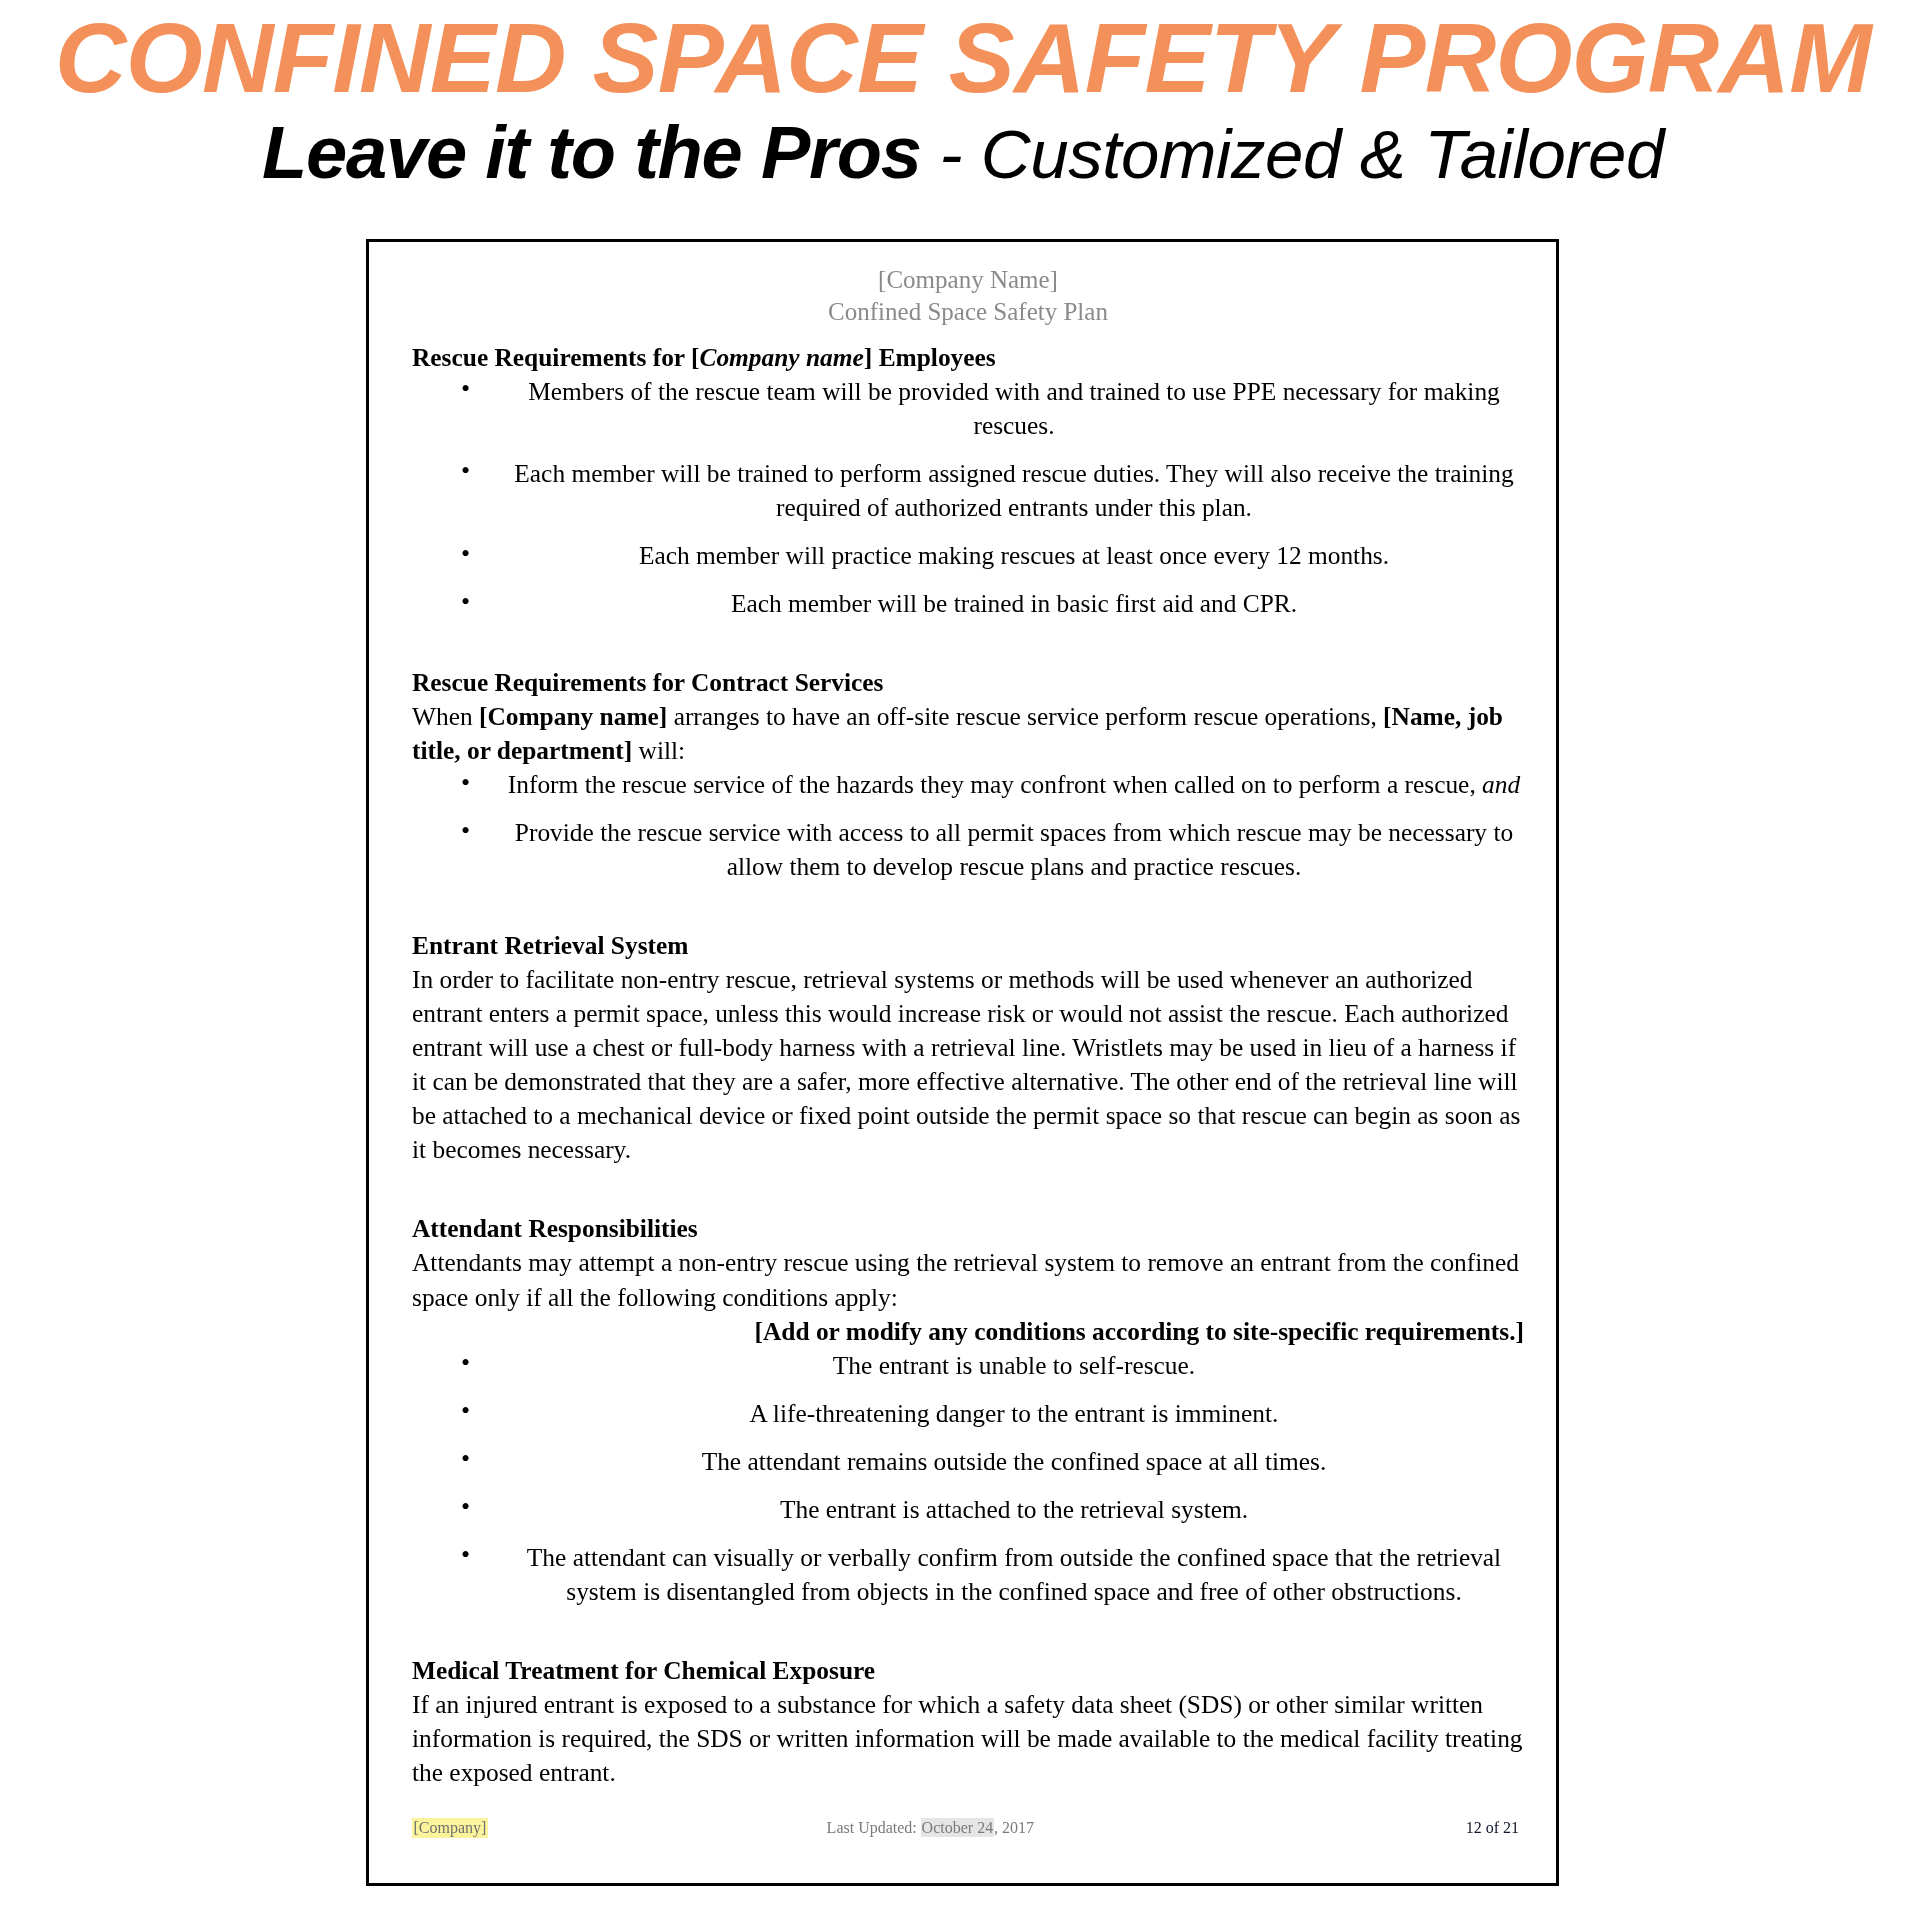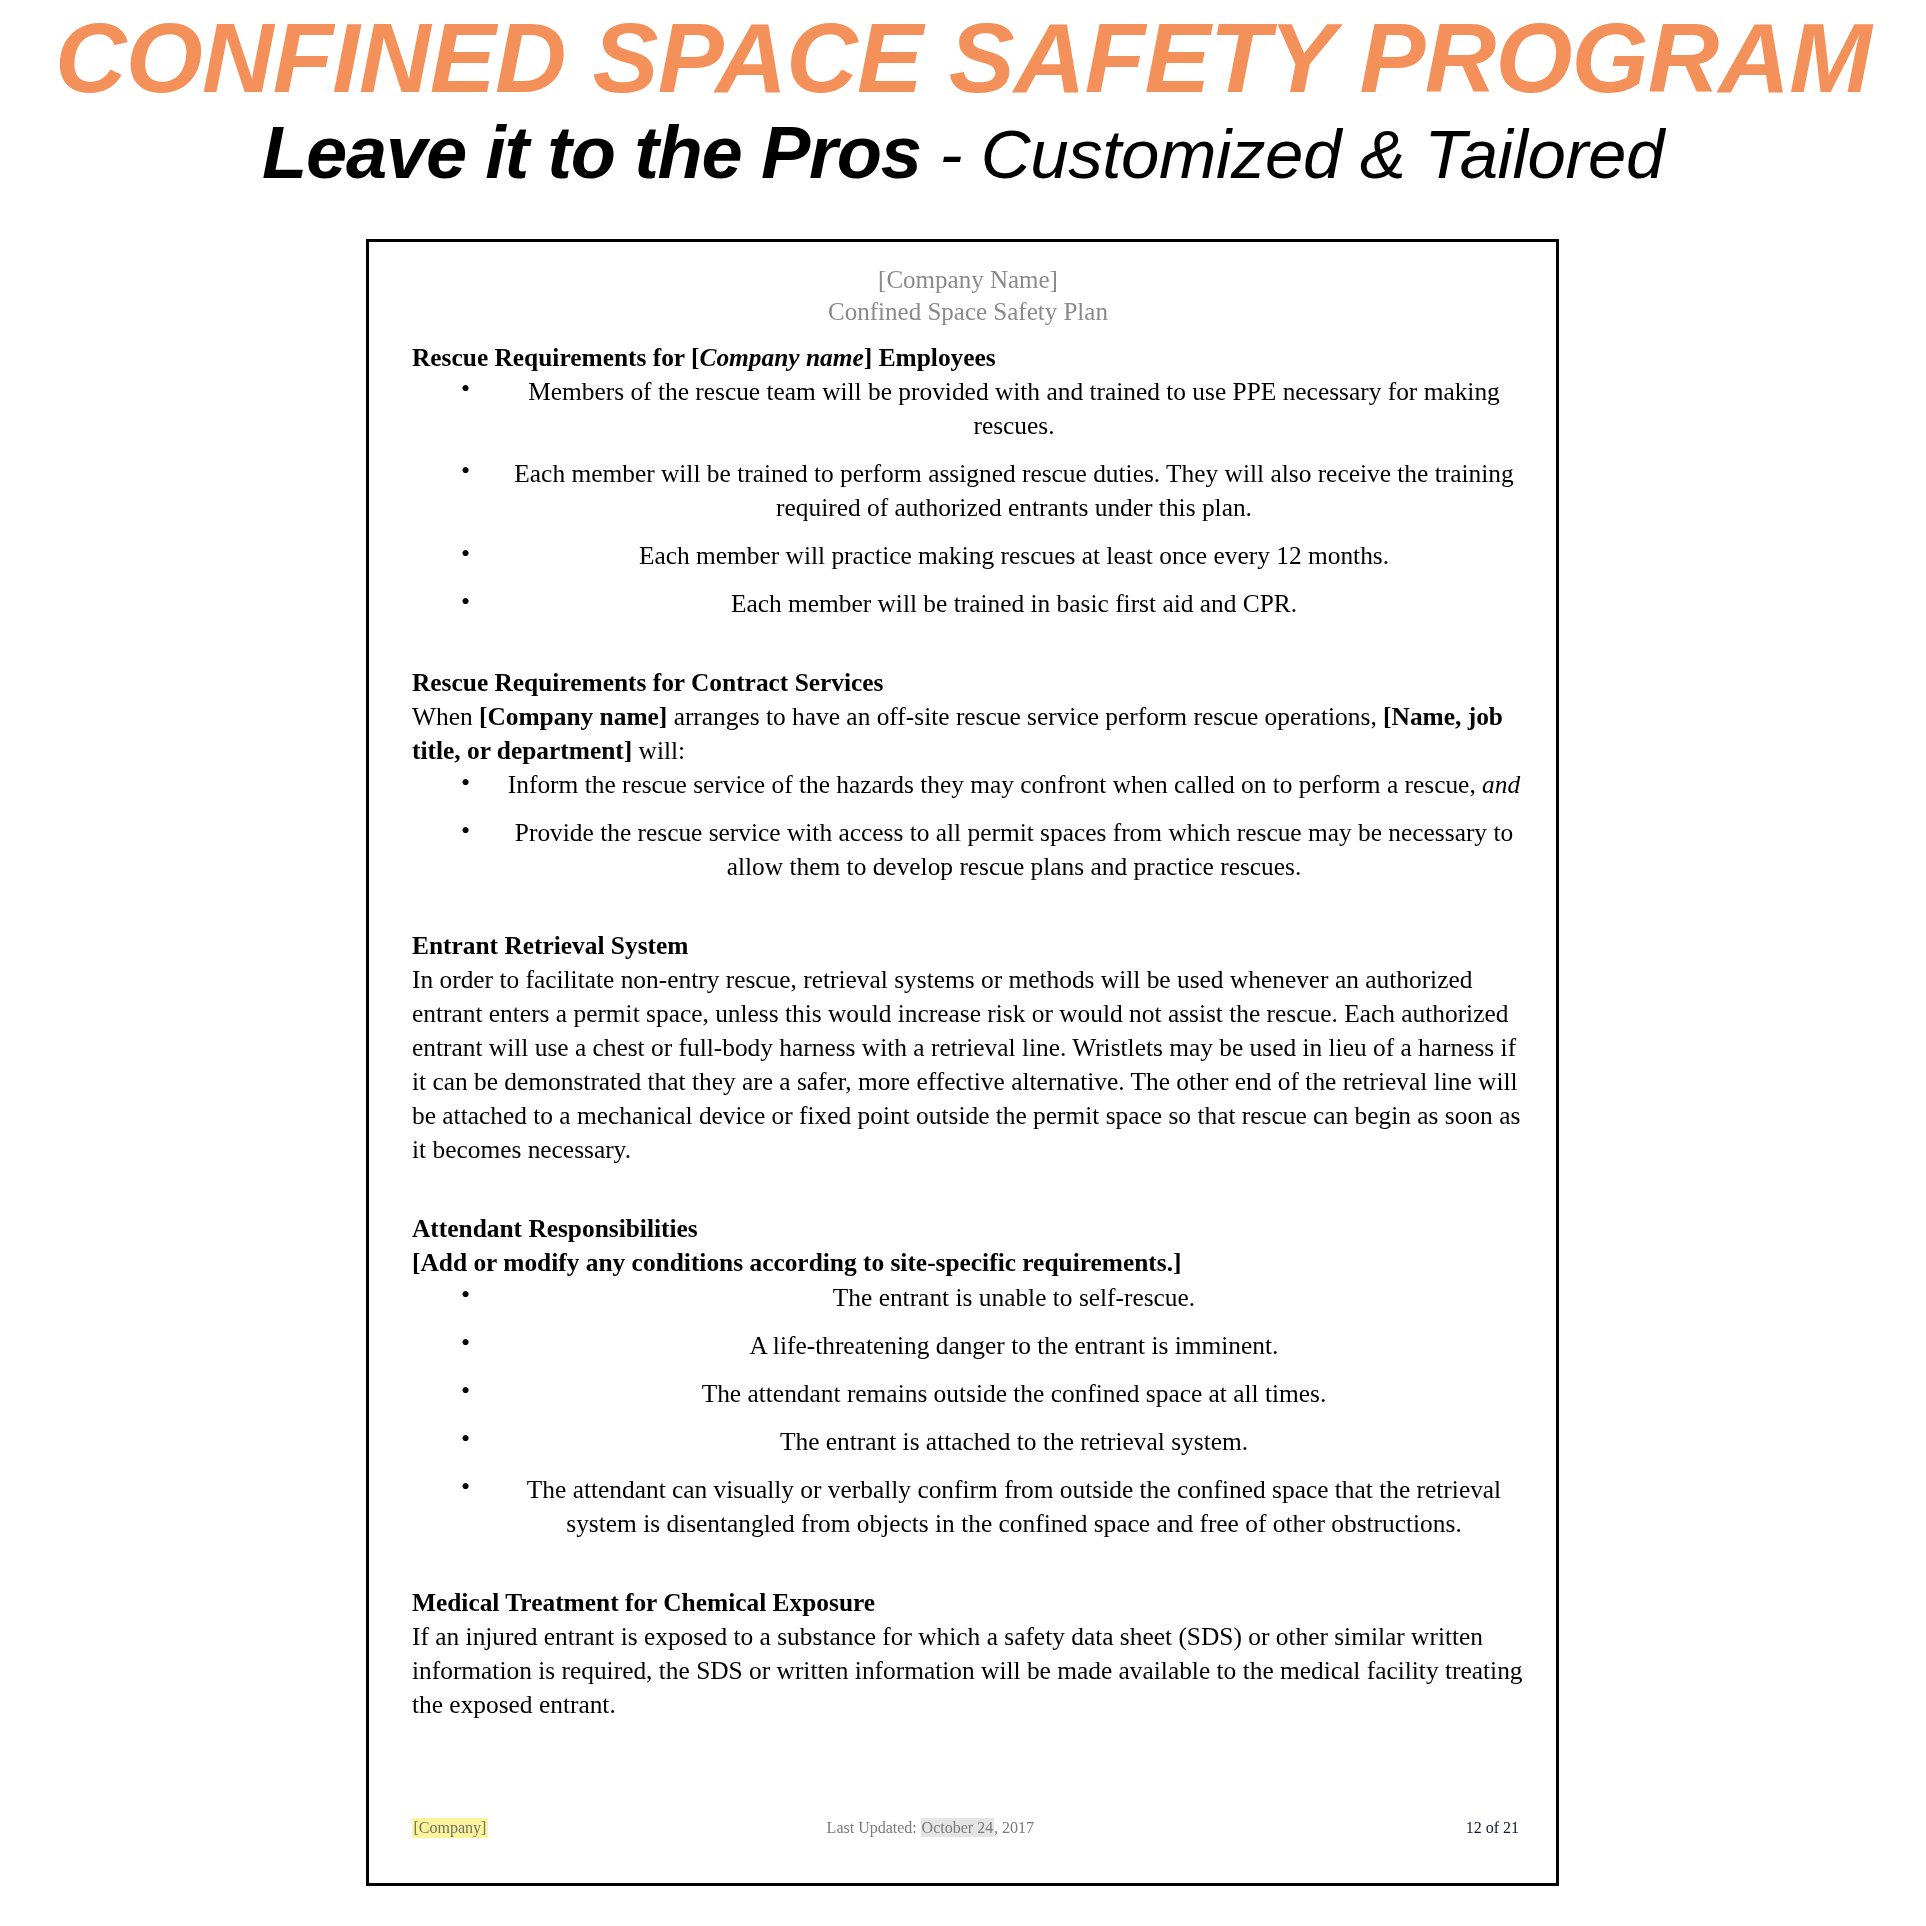--- a/index.html
+++ b/index.html
@@ -215,21 +215,22 @@
 
       <div>
         <div class="sec-heading">Entrant Retrieval System</div>
         <div class="para">In order to facilitate non-entry rescue, retrieval systems or methods will be used whenever an authorized entrant enters a permit space, unless this would increase risk or would not assist the rescue. Each authorized entrant will use a chest or full-body harness with a retrieval line. Wristlets may be used in lieu of a harness if it can be demonstrated that they are a safer, more effective alternative. The other end of the retrieval line will be attached to a mechanical device or fixed point outside the permit space so that rescue can begin as soon as it becomes necessary.</div>
       </div>
 
       <div class="spacer-xl"></div>
 
       <div>
         <div class="sec-heading">Attendant Responsibilities</div>
-        <div class="para" style="font-weight:bold;">[Add or modify any conditions according to site-specific requirements.]</div>
+        <div class="para">Attendants may attempt a non-entry rescue using the retrieval system to remove an entrant from the confined space only if all the following conditions apply:</div>
+        <div class="para" style="font-weight:bold;text-align:right;">[Add or modify any conditions according to site-specific requirements.]</div>
         <ul class="bul">
           <li>The entrant is unable to self-rescue.</li>
           <li>A life-threatening danger to the entrant is imminent.</li>
           <li>The attendant remains outside the confined space at all times.</li>
           <li>The entrant is attached to the retrieval system.</li>
           <li>The attendant can visually or verbally confirm from outside the confined space that the retrieval system is disentangled from objects in the confined space and free of other obstructions.</li>
         </ul>
       </div>
 
       <div class="spacer-xl"></div>

